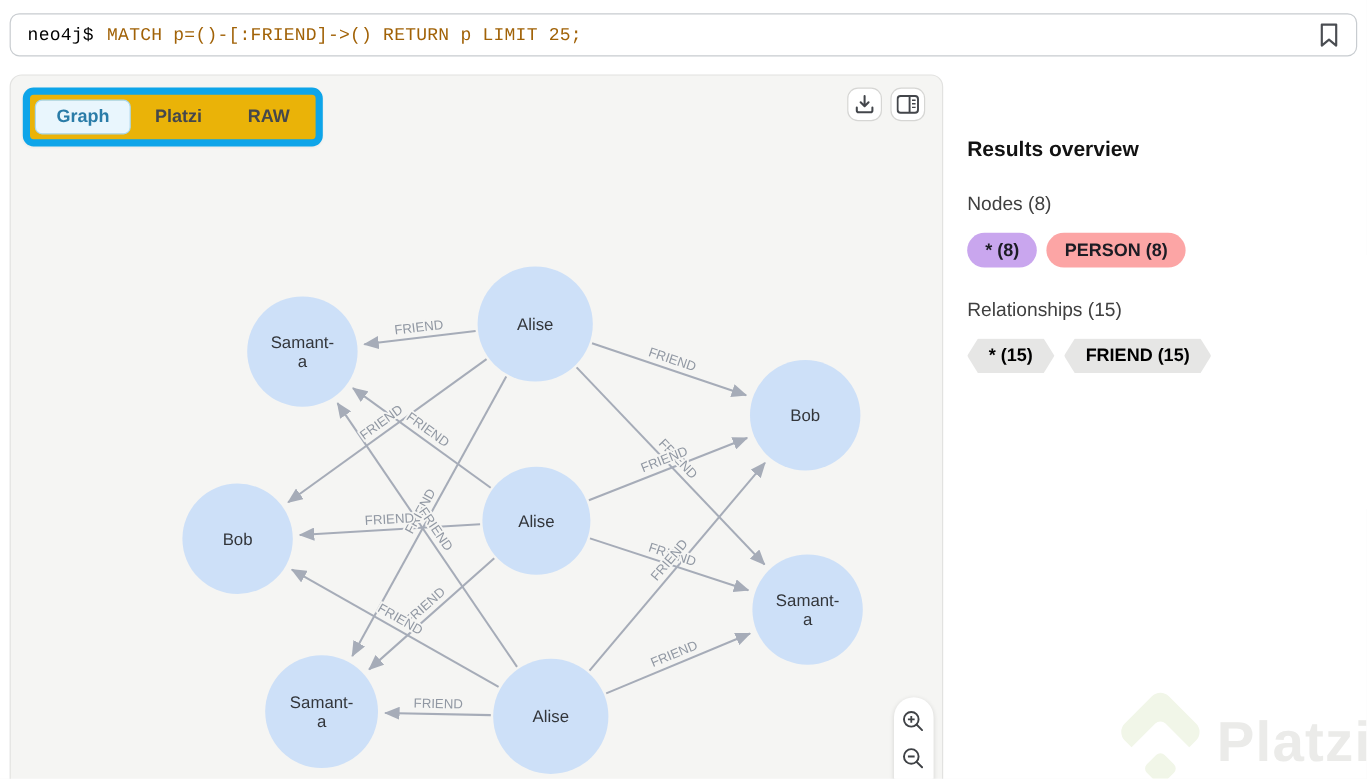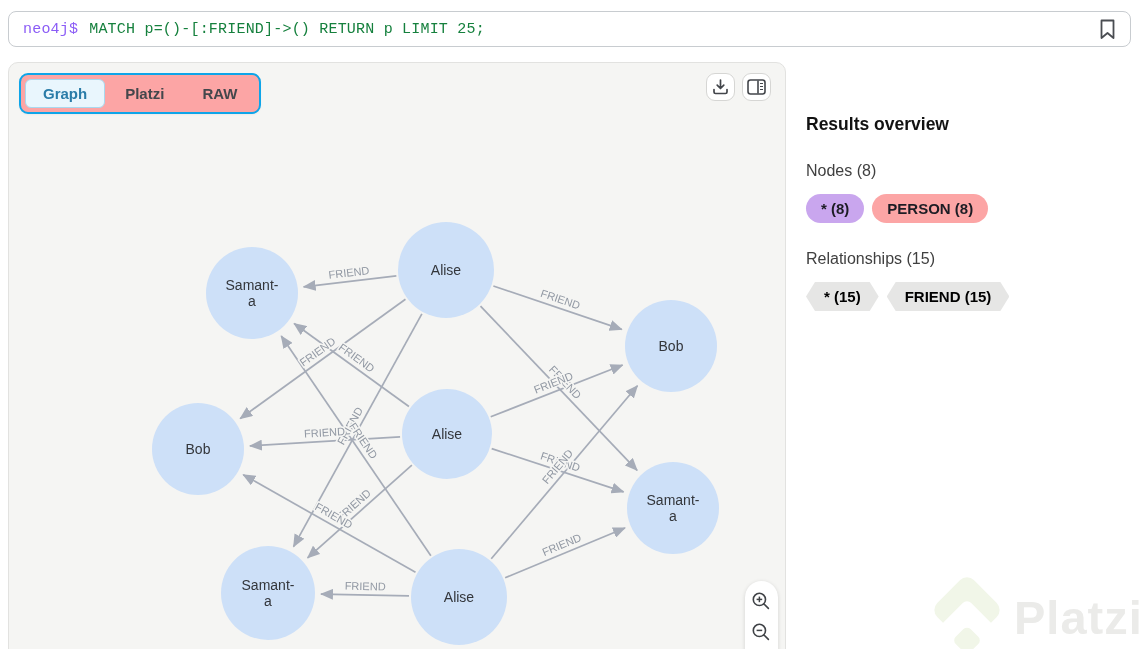--- a/index.html
+++ b/index.html
@@ -13,39 +13,39 @@
 
   
   .query-bar {
     position: absolute; left: 8px; top: 11px; width: 1123px; height: 36px;
     background: #fff; border: 1px solid #c8ccd0; border-radius: 8px;
     display: flex; align-items: center;
     padding: 0 44px 0 14px;
     font-family: "Liberation Mono", "DejaVu Sans Mono", monospace;
     font-size: 15px; letter-spacing: .2px;
   }
-  .query-prompt { color: #8b5cf6; margin-right: 11px; white-space: pre; }
-  .query-text   { color: #15803d; white-space: pre; }
+  .query-prompt { color: #000000; margin-right: 11px; white-space: pre; }
+  .query-text   { color: #a16207; white-space: pre; }
   .bookmark-btn {
     position: absolute; right: 10px; top: 50%; transform: translateY(-50%);
     width: 26px; height: 28px; background: transparent; border: 0;
     display: flex; align-items: center; justify-content: center; cursor: pointer;
   }
 
   
   .graph-panel {
     position: absolute; left: 8px; top: 62px; width: 778px; height: 600px;
     background: #f5f5f3; border: 1px solid #e2e2e0; border-radius: 10px;
     overflow: hidden;
   }
   #graph-svg { position: absolute; inset: 0; width: 778px; height: 600px; }
 
   .tabs {
     position: absolute; left: 10px; top: 10px; z-index: 3;
-    background: #fca5a5; border: 2px solid #0ea5e9; border-radius: 9px;
+    background: #eab308; border: 6px solid #0ea5e9; border-radius: 9px;
     padding: 4px; display: flex; gap: 2px;
     box-shadow: 0 1px 2px rgba(0,0,0,.04);
   }
   .tab {
     border: 1px solid transparent; background: transparent; cursor: pointer;
     padding: 5px 17px; border-radius: 6px;
     font-family: "Liberation Sans", sans-serif;
     font-size: 15px; font-weight: 700; color: #44474c;
   }
   .tab.active { background: #e9f6fd; border-color: #a9d8ee; color: #2a7ca8; }

